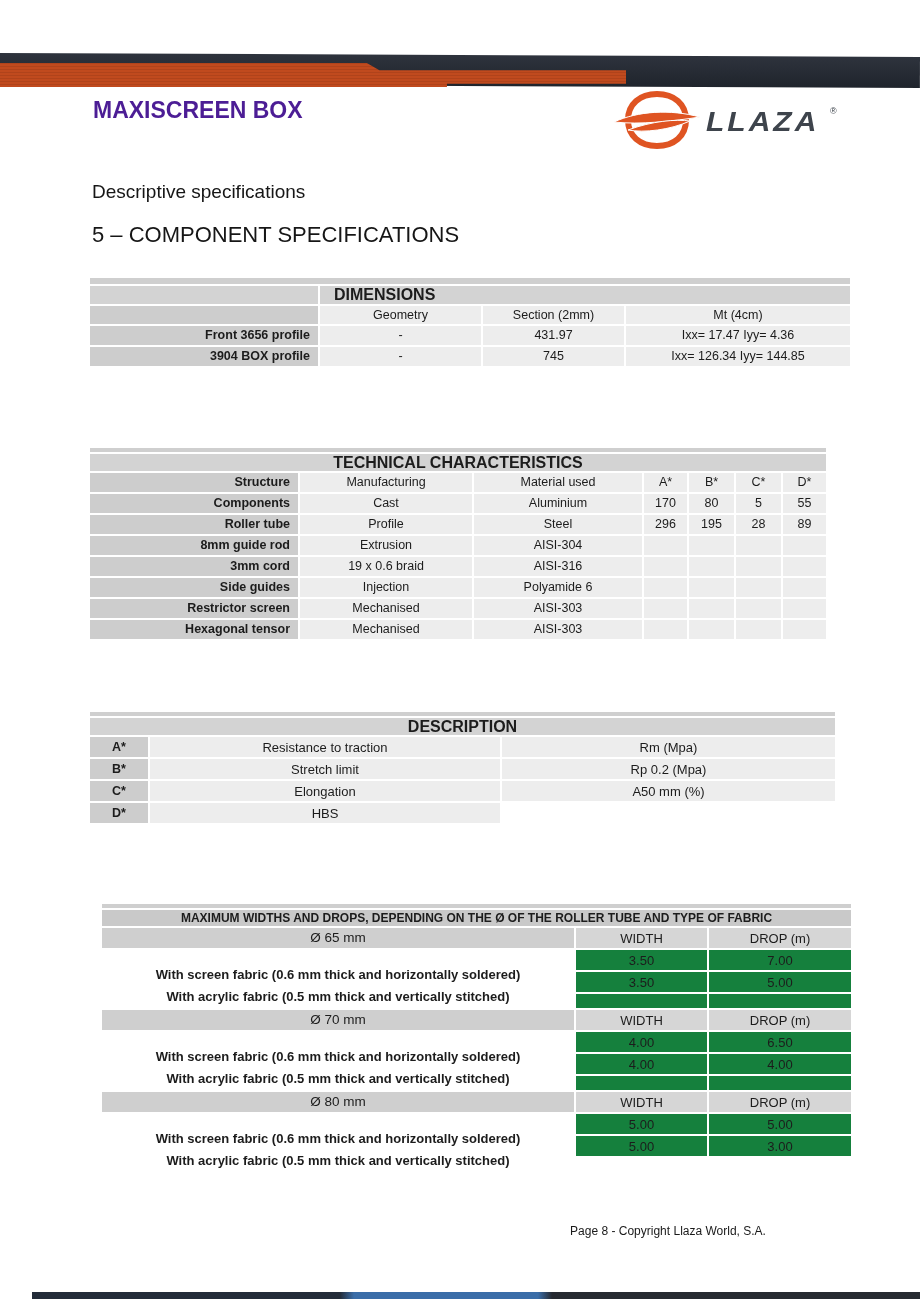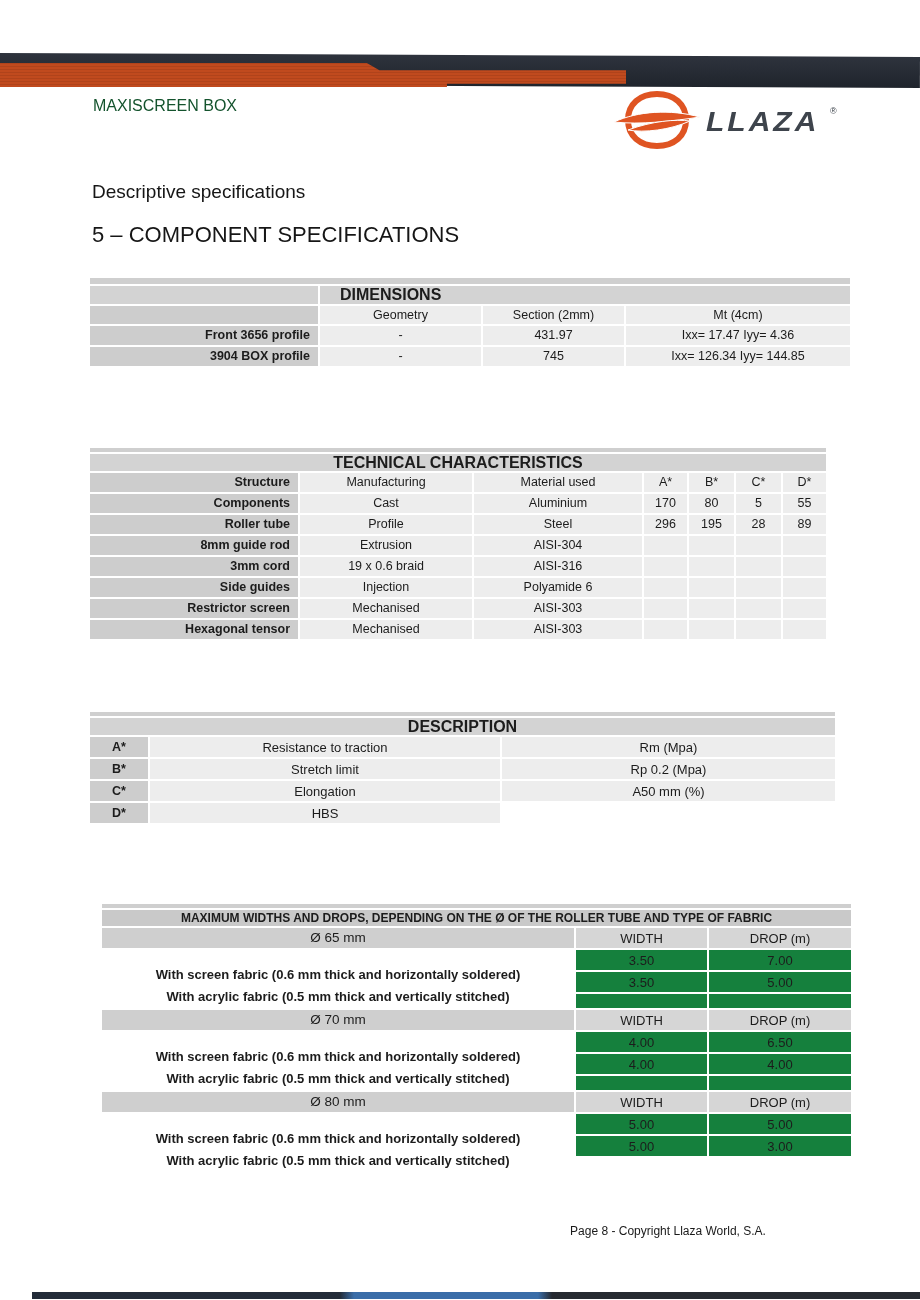--- a/index.html
+++ b/index.html
@@ -9,40 +9,40 @@
   
   .band{position:absolute;left:0;top:53px;width:920px;height:40px;}
   .band-dark{position:absolute;left:0;top:0;width:920px;height:31px;
              background:linear-gradient(#2e333d,#1f242c);
              transform:rotate(0.25deg);transform-origin:left top;}
   .band-orange{position:absolute;left:0;top:10px;width:626px;height:24px;
                background:repeating-linear-gradient(0deg,#c04a1e 0 2px,#b0431b 2px 3px);
                clip-path:polygon(0 0,58.6% 0,60.6% 30%,100% 30%,100% 86%,71.4% 86%,71.4% 100%,0 100%);}
 
   
-  .doc-title{position:absolute;left:93px;top:97px;font-size:16px;font-weight:normal;color:#14532d;letter-spacing:0px;}
+  .doc-title{position:absolute;left:93px;top:97px;font-size:23px;font-weight:bold;color:#4c1d95;letter-spacing:0px;}
   .logo{position:absolute;left:612px;top:88px;width:240px;height:64px;}
   .logo-emblem{position:absolute;left:0;top:2px;}
   .logo-text{position:absolute;left:94px;top:17px;font-size:30px;font-weight:bold;font-style:italic;
              letter-spacing:3px;color:#3e444c;transform:scaleY(0.92);}
   .logo-reg{position:absolute;left:218px;top:18px;font-size:9px;color:#3e444c;}
 
   .subtitle{position:absolute;left:92px;top:181px;font-size:19px;color:#161616;}
   .section-heading{position:absolute;left:92px;top:222px;font-size:22px;color:#161616;}
 
   
   .tbl{position:absolute;display:grid;gap:2px;background:#ffffff;}
   .cell{display:flex;align-items:center;justify-content:center;font-size:12.5px;line-height:1;}
   .bg-strip{background:#cfcfcf;grid-column:1/-1;}
   .bg-title{background:#d3d3d3;}
   .bg-dark{background:#cdcdcd;}
   .bg-light{background:#ededed;}
   .ttl{font-weight:bold;font-size:16px;}
   .span-all{grid-column:1/-1;}
-  .span-2end{grid-column:2/-1;justify-content:flex-start;padding-left:20px;}
+  .span-2end{grid-column:2/-1;justify-content:flex-start;padding-left:14px;}
   .lbl{justify-content:flex-end;padding-right:8px;font-weight:bold;}
 
   .dims{left:90px;top:278px;grid-template-columns:228px 161px 141px 224px;
         grid-template-rows:6px 18px 18px 19px 19px;}
   .tech{left:90px;top:448px;grid-template-columns:208px 172px 168px 43px 45px 45px 43px;
         grid-template-rows:4px 17px 19px repeat(7,19px);}
   .desc{left:90px;top:712px;grid-template-columns:58px 350px 333px;
         grid-template-rows:4px 17px repeat(4,20px);}
   .desc .key{background:#cdcdcd;font-weight:bold;}
   .desc .bg-light{font-size:13px;}

